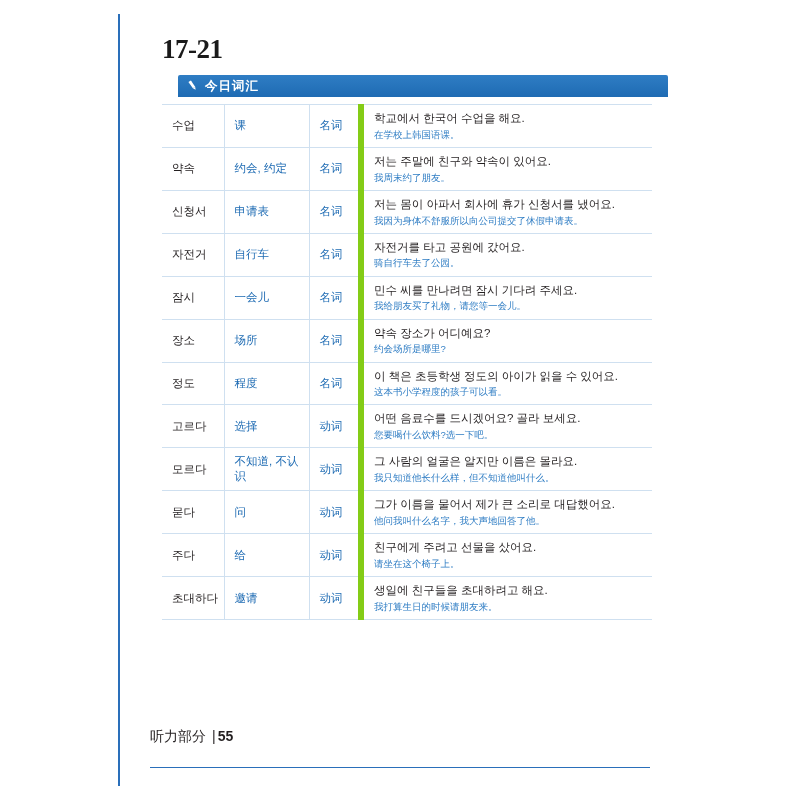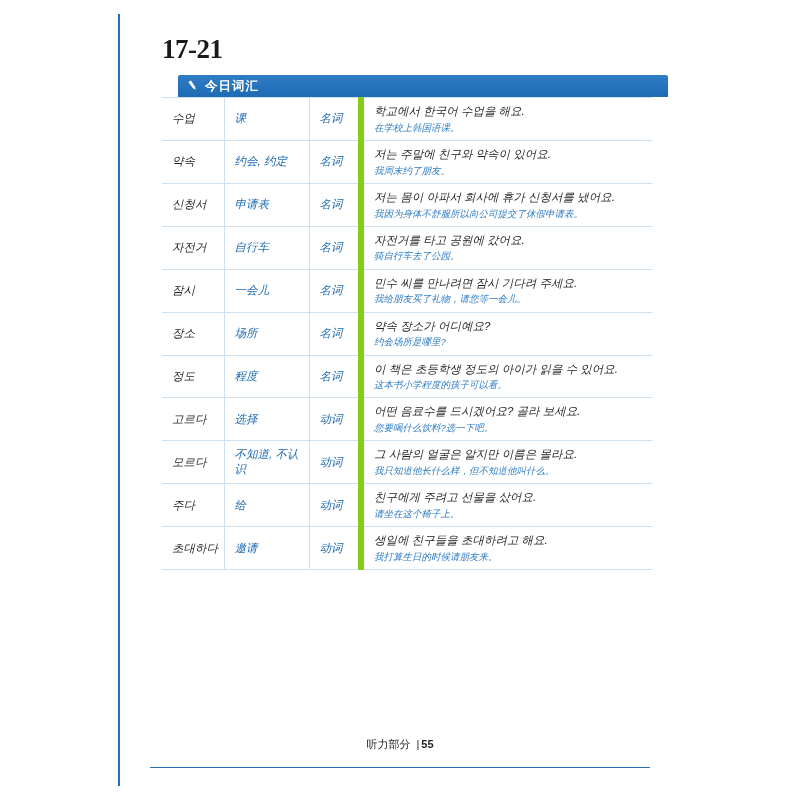--- a/index.html
+++ b/index.html
@@ -78,25 +78,24 @@
   }
   .section-bar .bar-title {
     color: #ffffff;
     font-size: 12.5px;
     font-weight: bold;
     letter-spacing: 1px;
   }
 
   table.vocab {
     margin-left: 22px;
-    margin-top: 0;
+    margin-top: 7px;
     width: 490px;
     border-collapse: collapse;
     table-layout: fixed;
-    font-style: italic;
   }
   table.vocab td {
     border-bottom: 1px solid #cfe0f0;
     vertical-align: middle;
     padding: 5px 4px;
   }
   table.vocab tr:first-child td {
     border-top: 1px solid #cfe0f0;
   }
   .col-ko { width: 62px; }
@@ -137,24 +136,24 @@
     color: #2f7dc4;
     font-size: 9.5px;
     line-height: 1.5;
     display: block;
     margin-top: 1px;
   }
 
   .footer {
     position: absolute;
     right: 10px;
-    bottom: 48px;
+    bottom: 54px;
     width: 500px;
-    text-align: center;
-    font-size: 11px;
+    text-align: left;
+    font-size: 14px;
     color: #231f20;
   }
   .footer .sep {
     color: #231f20;
     margin: 0 2px 0 6px;
   }
   .footer .pg {
     font-weight: bold;
   }
   .footer-rule {
@@ -273,20 +272,29 @@
       <tr>
         <td class="c-ko">모르다</td>
         <td class="c-cn">不知道, 不认识</td>
         <td class="c-pos">动词</td>
         <td class="c-ex">
           <span class="ex-ko">그 사람의 얼굴은 알지만 이름은 몰라요.</span>
           <span class="ex-cn">我只知道他长什么样，但不知道他叫什么。</span>
         </td>
       </tr>
       <tr>
+        <td class="c-ko">묻다</td>
+        <td class="c-cn">问</td>
+        <td class="c-pos">动词</td>
+        <td class="c-ex">
+          <span class="ex-ko">그가 이름을 물어서 제가 큰 소리로 대답했어요.</span>
+          <span class="ex-cn">他问我叫什么名字，我大声地回答了他。</span>
+        </td>
+      </tr>
+      <tr>
         <td class="c-ko">주다</td>
         <td class="c-cn">给</td>
         <td class="c-pos">动词</td>
         <td class="c-ex">
           <span class="ex-ko">친구에게 주려고 선물을 샀어요.</span>
           <span class="ex-cn">请坐在这个椅子上。</span>
         </td>
       </tr>
       <tr>
         <td class="c-ko">초대하다</td>

